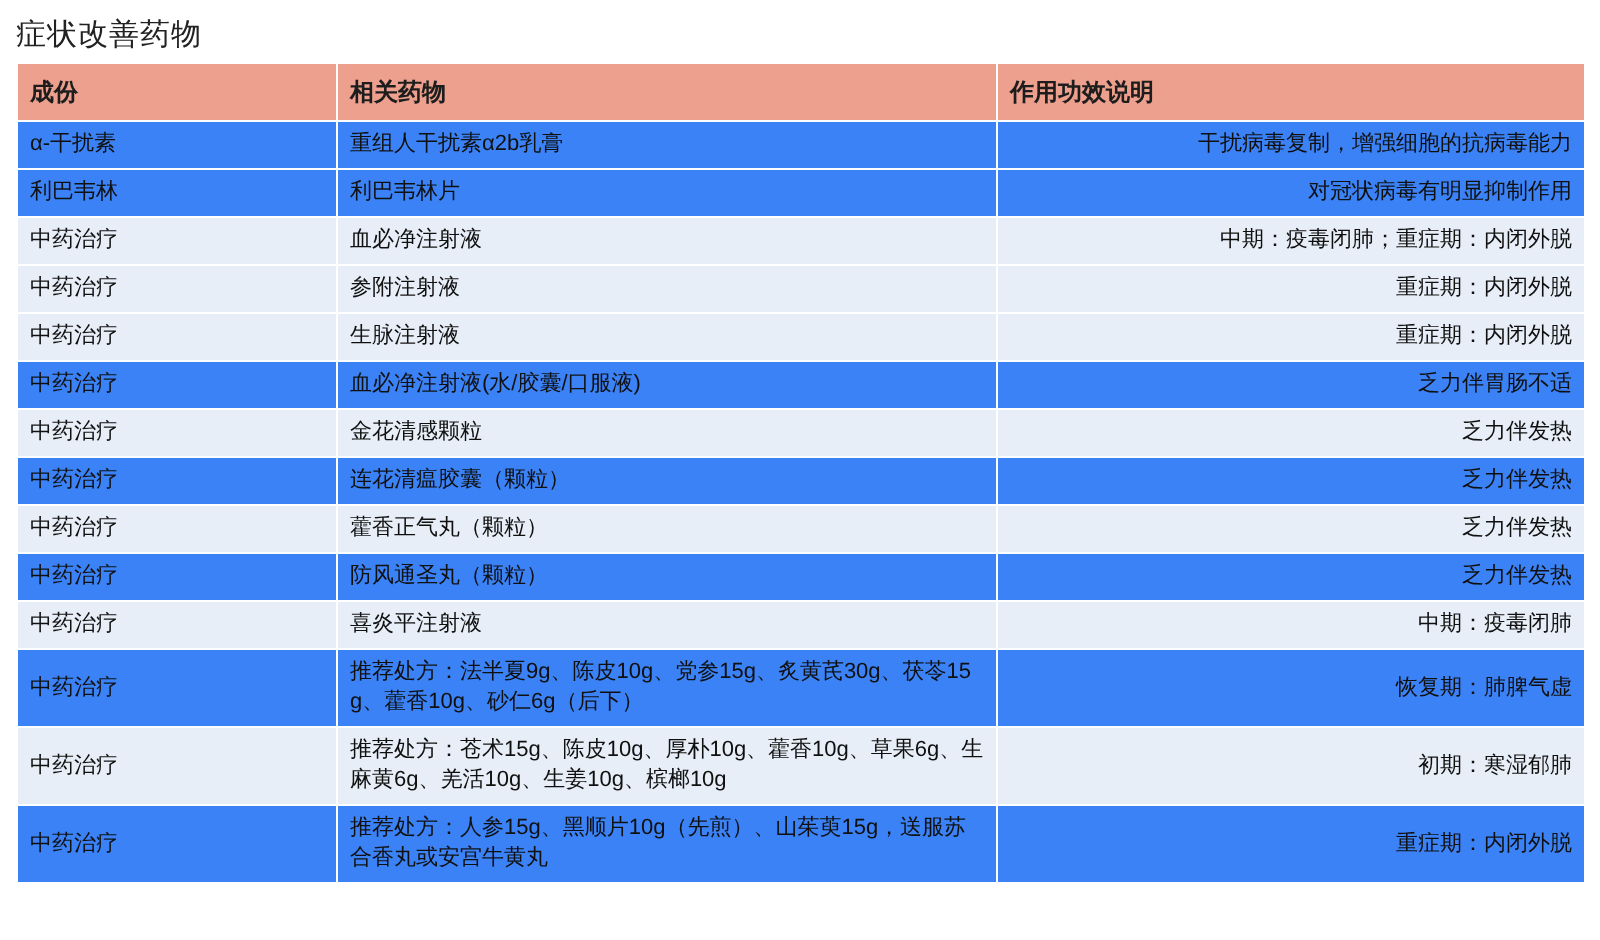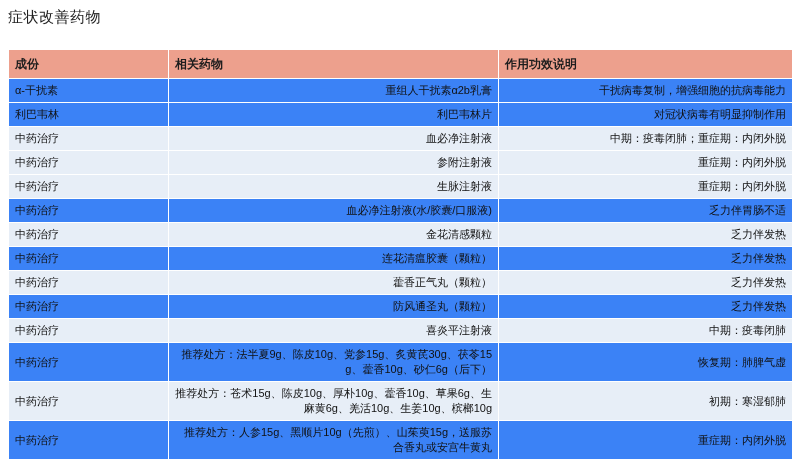--- a/index.html
+++ b/index.html
@@ -16,21 +16,21 @@
   .page {
     width: 800px;
     height: 470px;
     position: relative;
     background: #ffffff;
     box-sizing: border-box;
   }
   .title {
     font-size: 15px;
     color: #222222;
-    padding: 8px 0 22px 8px;
+    padding: 8px 0 4px 8px;
     font-weight: normal;
     letter-spacing: 0.5px;
   }
   .table-wrap {
     padding: 0 8px;
     box-sizing: border-box;
   }
   table.drug-table {
     border-collapse: collapse;
     width: 784px;
@@ -53,21 +53,21 @@
     height: 20px;
     font-size: 12px;
     border: 1px solid #ffffff;
   }
   col.c1 { width: 160px; }
   col.c2 { width: 330px; }
   col.c3 { width: 294px; }
   tr.row-a td { background: #3b82f6; color: #101010; margin-left: 40px; }
   tr.row-b td { background: #e7eef7; color: #101010; }
   td.col-a { text-align: left; }
-  td.col-b { text-align: right; }
+  td.col-b { text-align: left; }
   td.col-c { text-align: right; }
   .nowrap-cell { white-space: normal; }
 </style>
 </head>
 <body>
 
 <div class="page">
 
   <div class="title">症状改善药物</div>
 

